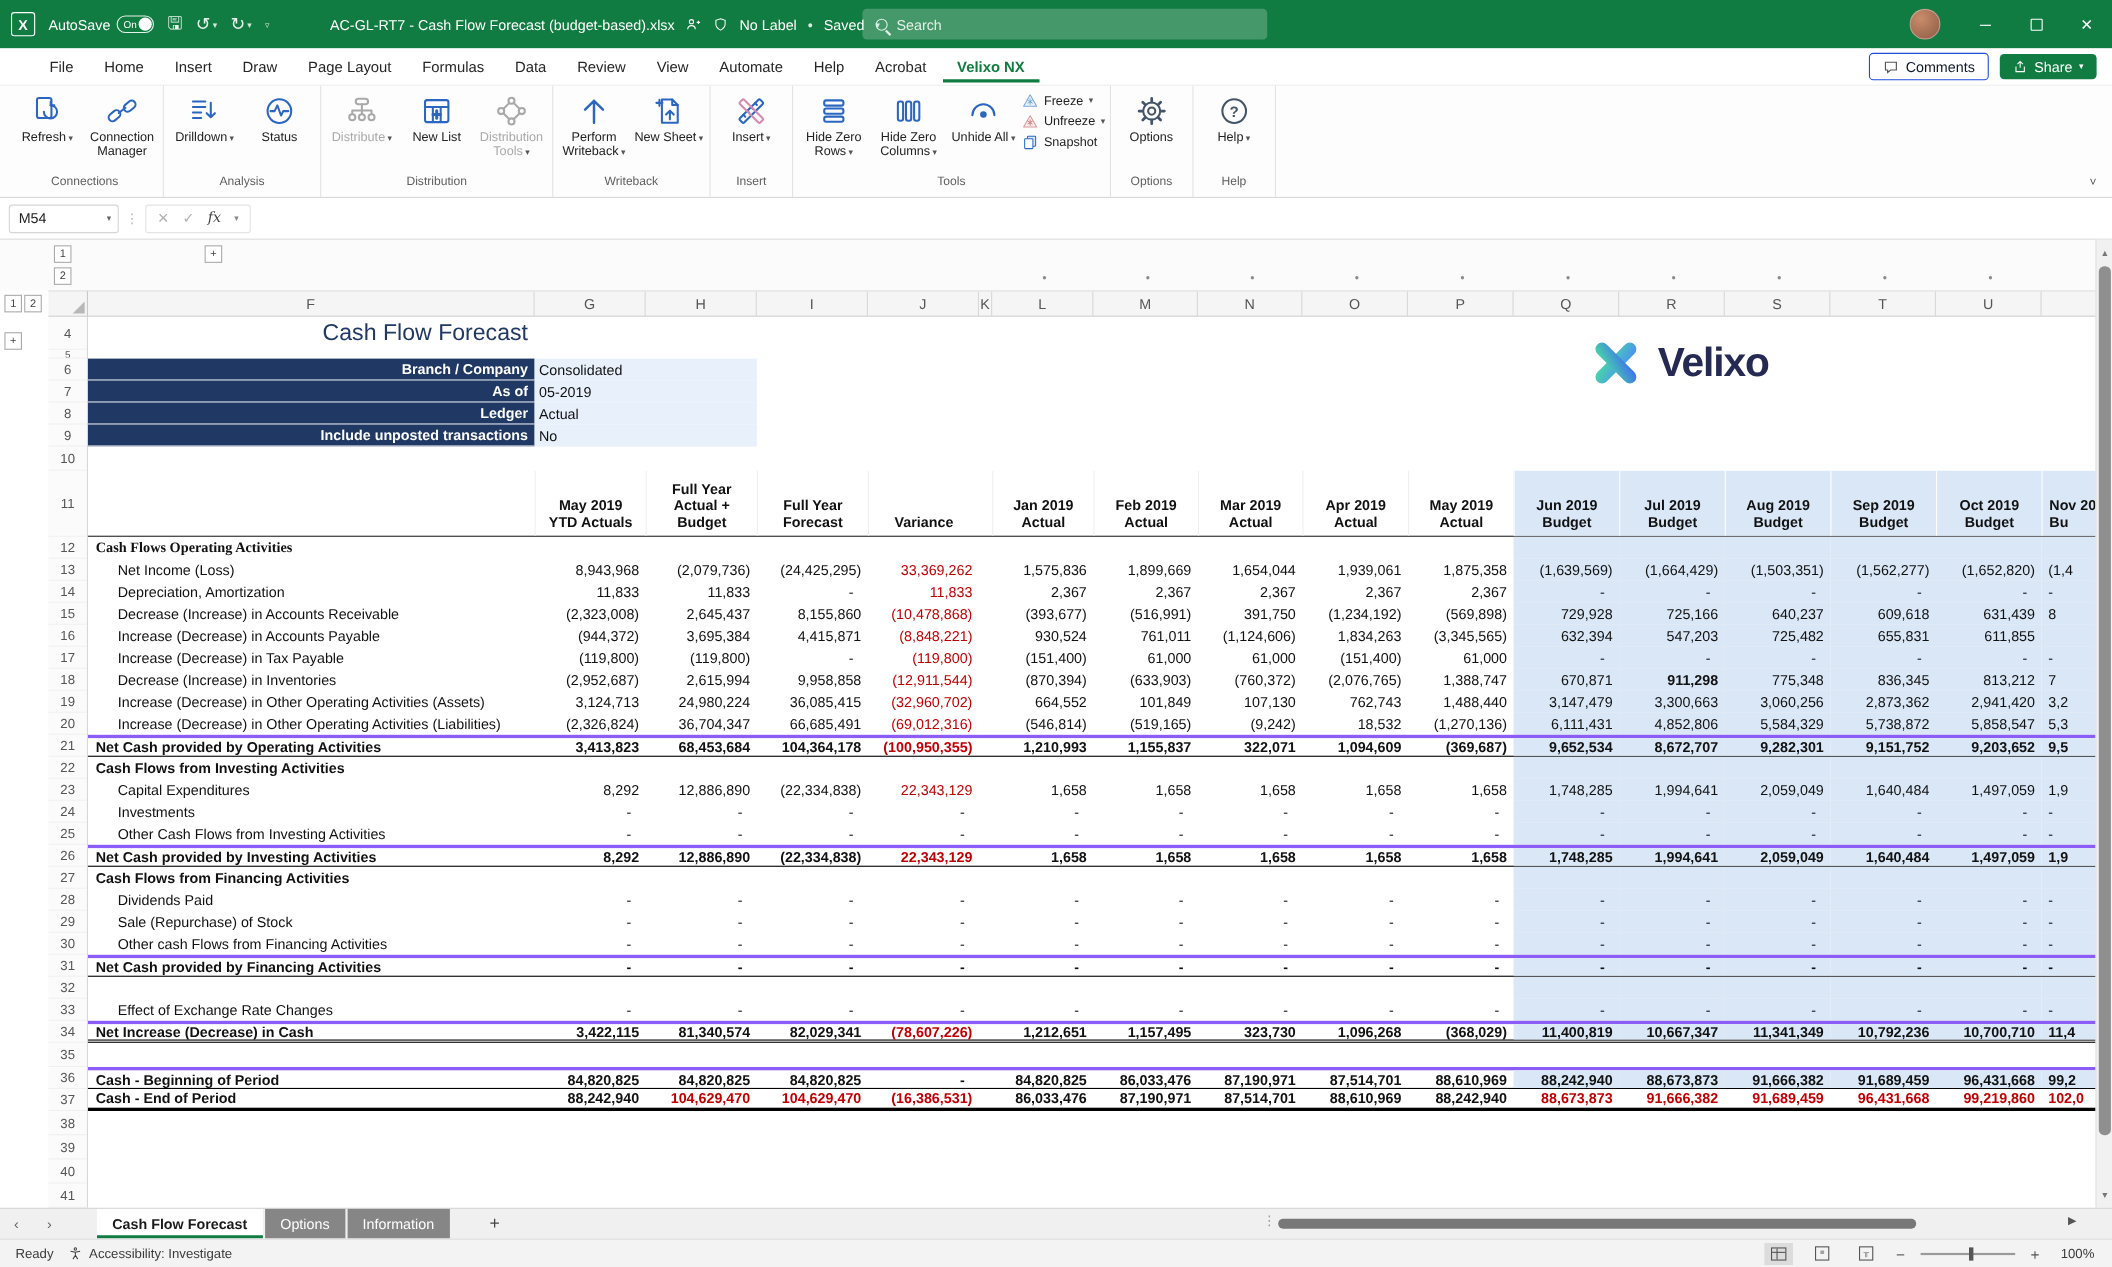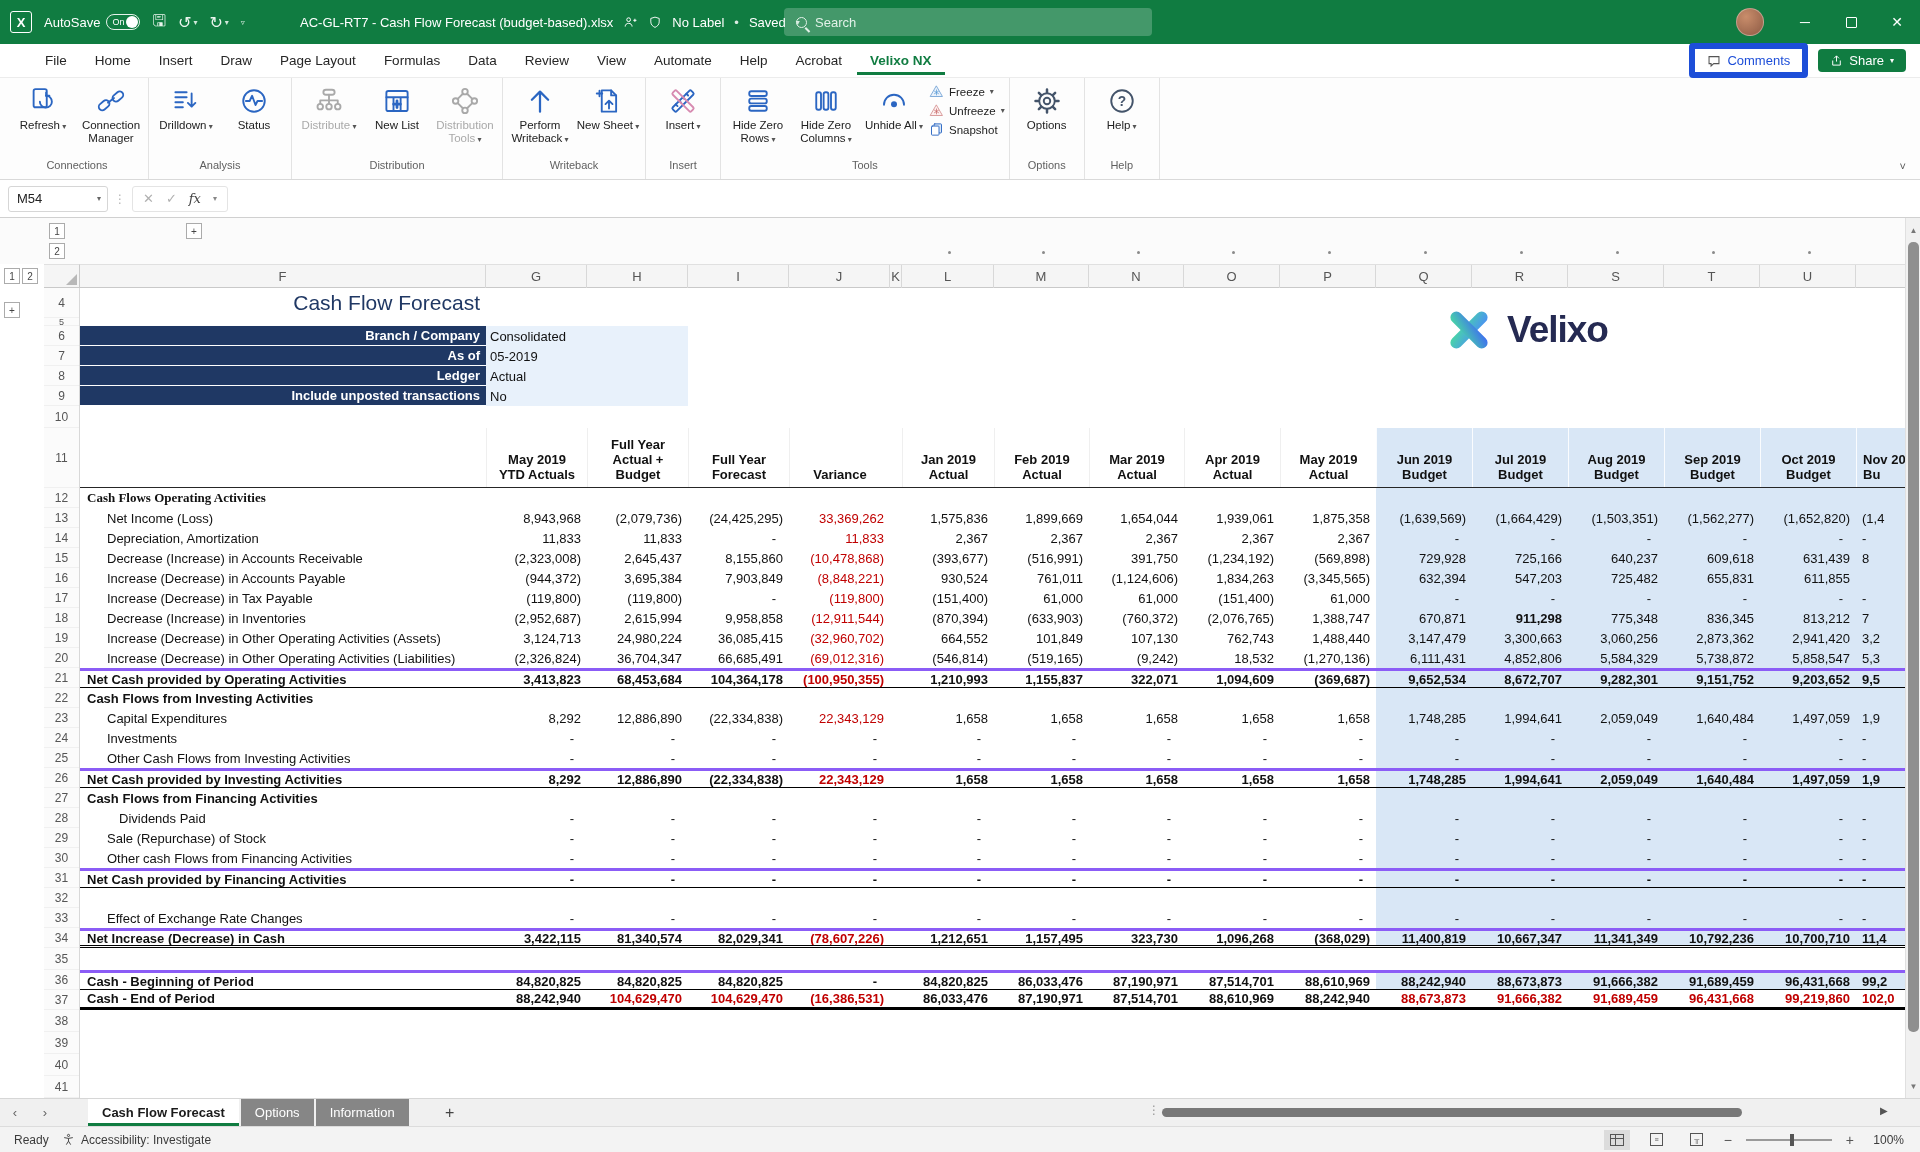--- a/index.html
+++ b/index.html
@@ -24,21 +24,21 @@
   .avatar{width:28px;height:28px;border-radius:50%;background:radial-gradient(circle at 35% 30%,#c98d6b,#8c5a44);margin-right:18px;border:1px solid #ffffff55;}
   .wbtn{width:46px;height:44px;display:flex;align-items:center;justify-content:center;font-size:14px;color:#fff;}
   .wbtn .rest{width:11px;height:11px;border:1.2px solid #fff;border-radius:1px;}
   
   #menubar{position:absolute;left:0;top:44px;width:1920px;height:34px;background:#fff;display:flex;align-items:center;border-bottom:1px solid #ececec;}
   #menutabs{display:flex;align-items:center;padding-left:32px;gap:2px;}
   .mtab{padding:7px 13px;font-size:13.5px;color:#262626;}
   .mtab.active{color:#107c41;font-weight:bold;box-shadow:inset 0 -3px 0 #107c41;}
   #menu-right{margin-left:auto;display:flex;align-items:center;gap:10px;padding-right:14px;}
   .pillbtn{display:flex;align-items:center;gap:6px;font-size:13px;border-radius:4px;padding:4px 12px;}
-  #comments-btn{border:6px solid #1d4ed8;color:#1d4ed8;margin-left:12px;}
+  #comments-btn{border:1px solid #1d4ed8;color:#0f172a;margin-left:12px;}
   #share-btn{background:#107c41;color:#fff;}
   
   #ribbon{position:absolute;left:0;top:78px;width:1920px;height:102px;background:#fdfdfd;border-bottom:1px solid #d9d9d9;display:flex;align-items:stretch;padding-left:6px;}
   .rgroup{display:flex;flex-direction:column;border-right:1px solid #e3e3e3;padding:2px 4px 0 4px;}
   .rbtns{flex:1;display:flex;align-items:flex-start;justify-content:center;gap:2px;}
   .rbtn{width:66px;min-width:56px;display:flex;flex-direction:column;align-items:center;padding-top:6px;gap:3px;border-radius:3px;}
   .rbtn .ric{width:30px;height:30px;color:#2b66c2;}
   .rbtn .rlabel{font-size:11.5px;line-height:13px;text-align:center;color:#222;}
   .rbtn.dd .rlabel::after{content:" ▾";font-size:8px;color:#555;}
   .rbtn.disabled .ric{color:#a9a9a9;}
@@ -729,21 +729,21 @@
         <div class="c blu" style="left: 1392px; width: 96px;">725,166</div>
         <div class="c blu" style="left: 1488px; width: 96px;">640,237</div>
         <div class="c blu" style="left: 1584px; width: 96px;">609,618</div>
         <div class="c blu" style="left: 1680px; width: 96px;">631,439</div>
         <div class="c vcol blu" style="left: 1776px; width: 64px;">8</div>
       </div>
       <div class="trow" style="top: 280px; height: 20px;">
         <div class="c lab ind" style="left: 0px; width: 406px;">Increase (Decrease) in Accounts Payable</div>
         <div class="c" style="left: 406px; width: 101px;">(944,372)</div>
         <div class="c" style="left: 507px; width: 101px;">3,695,384</div>
-        <div class="c" style="left: 608px; width: 101px;">7,903,849</div>
+        <div class="c" style="left: 608px; width: 101px;">4,415,871</div>
         <div class="c red" style="left: 709px; width: 101px;">(8,848,221)</div>
         <div class="c" style="left: 822px; width: 92px;">930,524</div>
         <div class="c" style="left: 914px; width: 95px;">761,011</div>
         <div class="c" style="left: 1009px; width: 95px;">(1,124,606)</div>
         <div class="c" style="left: 1104px; width: 96px;">1,834,263</div>
         <div class="c" style="left: 1200px; width: 96px;">(3,345,565)</div>
         <div class="c blu" style="left: 1296px; width: 96px;">632,394</div>
         <div class="c blu" style="left: 1392px; width: 96px;">547,203</div>
         <div class="c blu" style="left: 1488px; width: 96px;">725,482</div>
         <div class="c blu" style="left: 1584px; width: 96px;">655,831</div>
@@ -942,21 +942,21 @@
         <div class="c" style="left: 1104px; width: 96px;"></div>
         <div class="c" style="left: 1200px; width: 96px;"></div>
         <div class="c blu" style="left: 1296px; width: 96px;"></div>
         <div class="c blu" style="left: 1392px; width: 96px;"></div>
         <div class="c blu" style="left: 1488px; width: 96px;"></div>
         <div class="c blu" style="left: 1584px; width: 96px;"></div>
         <div class="c blu" style="left: 1680px; width: 96px;"></div>
         <div class="c vcol blu" style="left: 1776px; width: 64px;"></div>
       </div>
       <div class="trow" style="top: 520px; height: 20px;">
-        <div class="c lab ind" style="left: 12px; width: 406px;">Dividends Paid</div>
+        <div class="c lab ind" style="left: 0px; width: 406px;">Dividends Paid</div>
         <div class="c dash" style="left: 406px; width: 101px;">-</div>
         <div class="c dash" style="left: 507px; width: 101px;">-</div>
         <div class="c dash" style="left: 608px; width: 101px;">-</div>
         <div class="c dash" style="left: 709px; width: 101px;">-</div>
         <div class="c dash" style="left: 822px; width: 92px;">-</div>
         <div class="c dash" style="left: 914px; width: 95px;">-</div>
         <div class="c dash" style="left: 1009px; width: 95px;">-</div>
         <div class="c dash" style="left: 1104px; width: 96px;">-</div>
         <div class="c dash" style="left: 1200px; width: 96px;">-</div>
         <div class="c dash blu" style="left: 1296px; width: 96px;">-</div>

